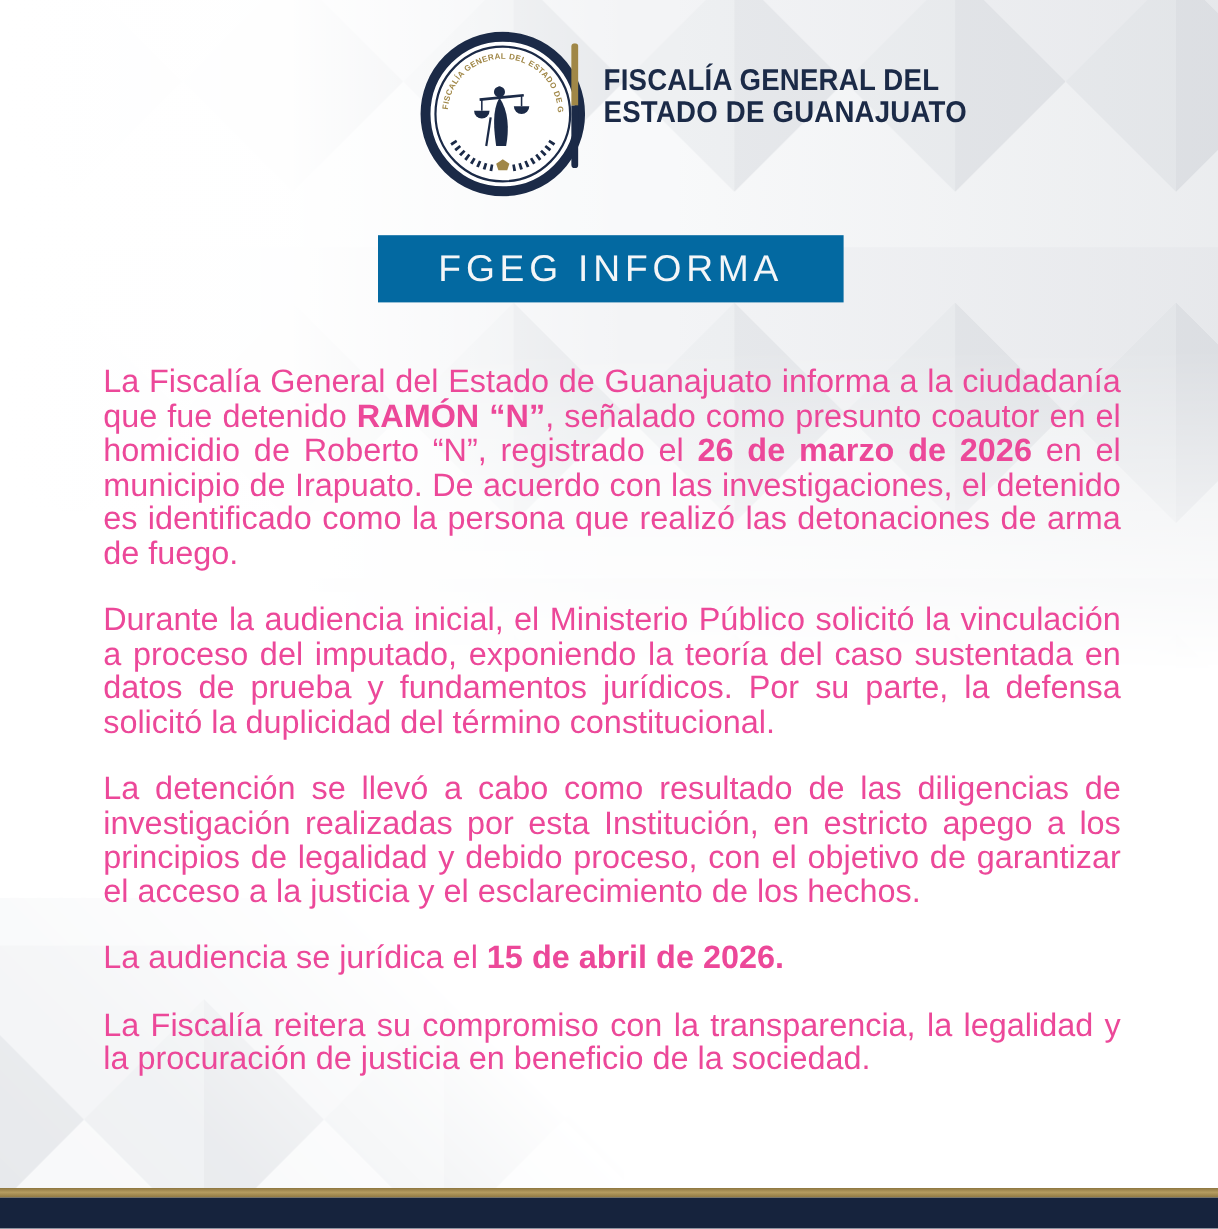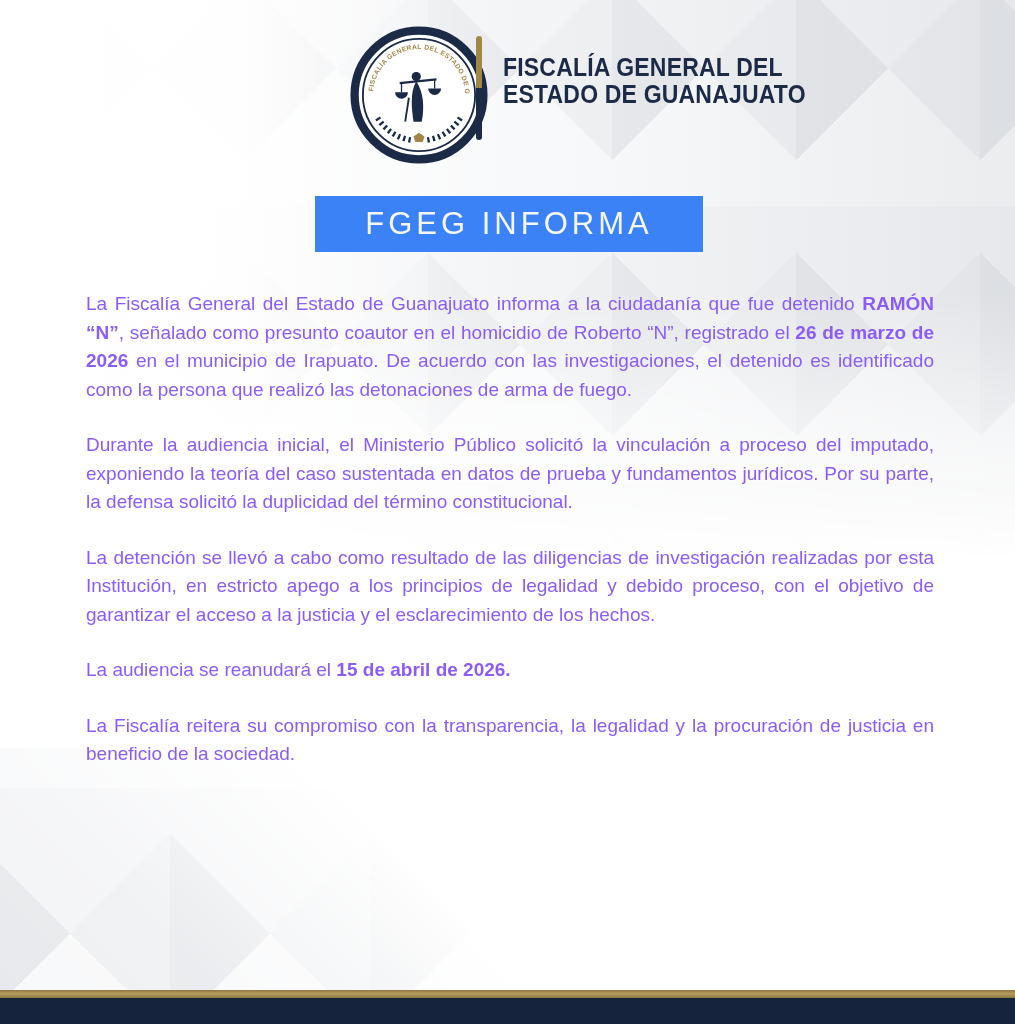--- a/index.html
+++ b/index.html
@@ -51,28 +51,28 @@
   .wordmark{
     position:absolute;left:503px;top:54px;
     color:#1b2a47;font-weight:bold;font-size:25px;line-height:27px;
     letter-spacing:0.2px;
     transform:scaleX(0.92);transform-origin:left top;
     white-space:nowrap;
   }
   
   .banner{
     position:absolute;left:315px;top:196px;width:388px;height:56px;
-    background:#3b82f6;
+    background:#0369a1;
     display:flex;align-items:center;justify-content:center;
     color:#f4f6f8;font-size:31px;letter-spacing:4px;
   }
   
   .body-text{
-    position:absolute;left:86px;top:290px;width:848px;
-    color:#8b5cf6;font-size:19px;line-height:28.5px;
+    position:absolute;left:86px;top:304px;width:848px;
+    color:#ec4899;font-size:27px;line-height:28.5px;
     text-align:justify;
   }
   .body-text p{margin:0 0 27px 0;}
   .body-text strong{font-weight:bold;}
   
   .bar-gold{position:absolute;left:0;bottom:26px;width:100%;height:8px;
     background:linear-gradient(to bottom,#8d7640,#b59c60 45%,#8d7640);}
   .bar-navy{position:absolute;left:0;bottom:0;width:100%;height:26px;background:#16233d;}
 </style>
 </head>
@@ -121,20 +121,20 @@
   </div>
 
   <div class="banner">
     <span>FGEG INFORMA</span>
   </div>
 
   <div class="body-text">
       <p><span>La Fiscalía General del Estado de Guanajuato informa a la ciudadanía que fue detenido </span><strong>RAMÓN “N”</strong><span>, señalado como presunto coautor en el homicidio de Roberto “N”, registrado el </span><strong>26 de marzo de 2026</strong><span> en el municipio de Irapuato. De acuerdo con las investigaciones, el detenido es identificado como la persona que realizó las detonaciones de arma de fuego.</span></p>
       <p><span>Durante la audiencia inicial, el Ministerio Público solicitó la vinculación a proceso del imputado, exponiendo la teoría del caso sustentada en datos de prueba y fundamentos jurídicos. Por su parte, la defensa solicitó la duplicidad del término constitucional.</span></p>
       <p><span>La detención se llevó a cabo como resultado de las diligencias de investigación realizadas por esta Institución, en estricto apego a los principios de legalidad y debido proceso, con el objetivo de garantizar el acceso a la justicia y el esclarecimiento de los hechos.</span></p>
-      <p><span>La audiencia se reanudará el </span><strong>15 de abril de 2026.</strong></p>
+      <p><span>La audiencia se jurídica el </span><strong>15 de abril de 2026.</strong></p>
       <p><span>La Fiscalía reitera su compromiso con la transparencia, la legalidad y la procuración de justicia en beneficio de la sociedad.</span></p>
     </div>
 
   <div class="bar-gold"></div>
   <div class="bar-navy"></div>
 
 </div>
 
 </body></html>

